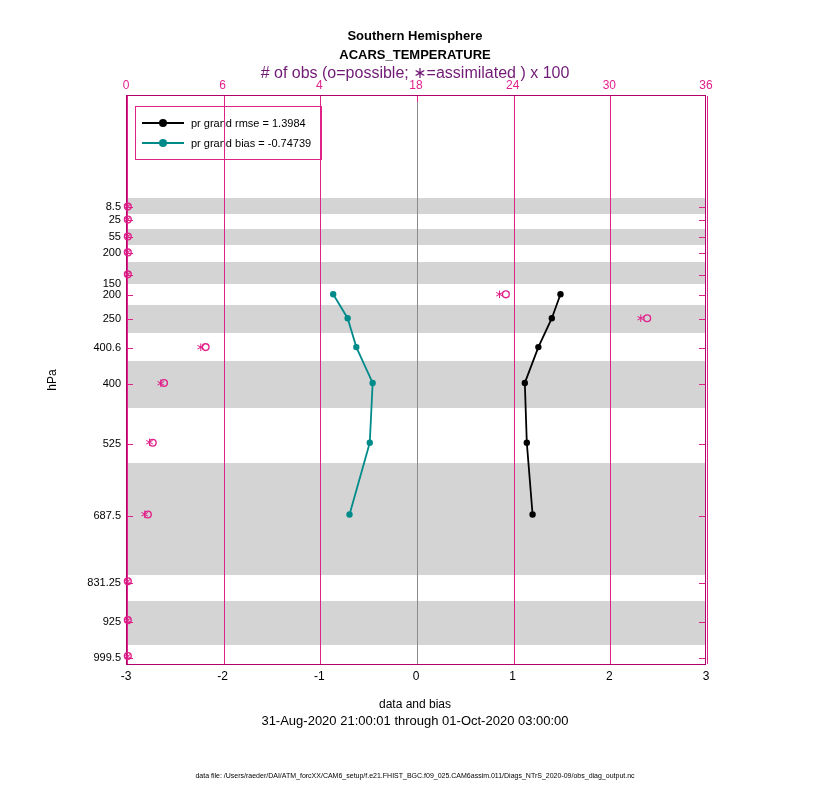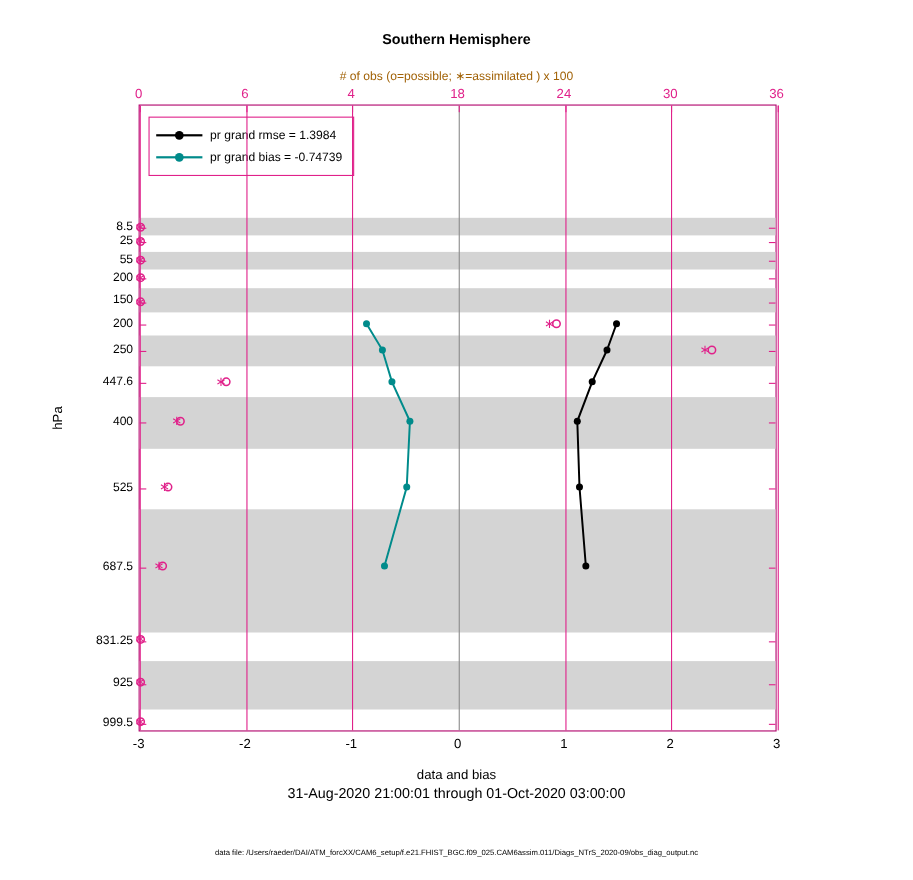--- a/index.html
+++ b/index.html
@@ -32,22 +32,22 @@
     font-size: 13px;
     font-weight: bold;
     line-height: 19px;
   }
   .top-axis-label {
     position: absolute;
     left: 0;
     top: 63px;
     width: 830px;
     text-align: center;
-    font-size: 11px;
-    color: #a16207;
+    font-size: 16px;
+    color: #701a75;
     font-weight: normal;
   }
   .plot {
     position: absolute;
     left: 126px;
     top: 95px;
     width: 580px;
     height: 570px;
     border: 1px solid #b0006a;
     box-sizing: border-box;
@@ -198,20 +198,21 @@
     overflow: visible;
   }
 </style>
 </head>
 <body>
 
 <div id="stage">
 
   <div class="title-block">
     <div class="title-line">Southern Hemisphere</div>
+    <div class="title-line">ACARS_TEMPERATURE</div>
   </div>
 
   <div class="top-axis-label"># of obs (o=possible; ∗=assimilated ) x 100</div>
 
   <div id="toptickholder">
       <div class="top-tick-label" style="left: 126px;">0</div>
       <div class="top-tick-label" style="left: 222.667px;">6</div>
       <div class="top-tick-label" style="left: 319.333px;">4</div>
       <div class="top-tick-label" style="left: 416px;">18</div>
       <div class="top-tick-label" style="left: 512.667px;">24</div>
@@ -226,24 +227,24 @@
       <div class="bottom-tick-label" style="left: 512.667px;">1</div>
       <div class="bottom-tick-label" style="left: 609.333px;">2</div>
       <div class="bottom-tick-label" style="left: 706px;">3</div>
     </div>
 
   <div id="ylabels">
       <div class="ytick-label" style="top: 206px;">8.5</div>
       <div class="ytick-label" style="top: 219px;">25</div>
       <div class="ytick-label" style="top: 236px;">55</div>
       <div class="ytick-label" style="top: 252px;">200</div>
-      <div class="ytick-label" style="top: 272px; margin-left: 17px;">150</div>
+      <div class="ytick-label" style="top: 283px; margin-left: 17px;">150</div>
       <div class="ytick-label" style="top: 294px;">200</div>
       <div class="ytick-label" style="top: 318px;">250</div>
-      <div class="ytick-label" style="top: 347px;">447.6</div>
+      <div class="ytick-label" style="top: 347px;">400.6</div>
       <div class="ytick-label" style="top: 383px;">400</div>
       <div class="ytick-label" style="top: 443px;">525</div>
       <div class="ytick-label" style="top: 515px;">687.5</div>
       <div class="ytick-label" style="top: 582px;">831.25</div>
       <div class="ytick-label" style="top: 621px;">925</div>
       <div class="ytick-label" style="top: 657px;">999.5</div>
     </div>
 
   <div class="yaxis-title">hPa</div>
 

